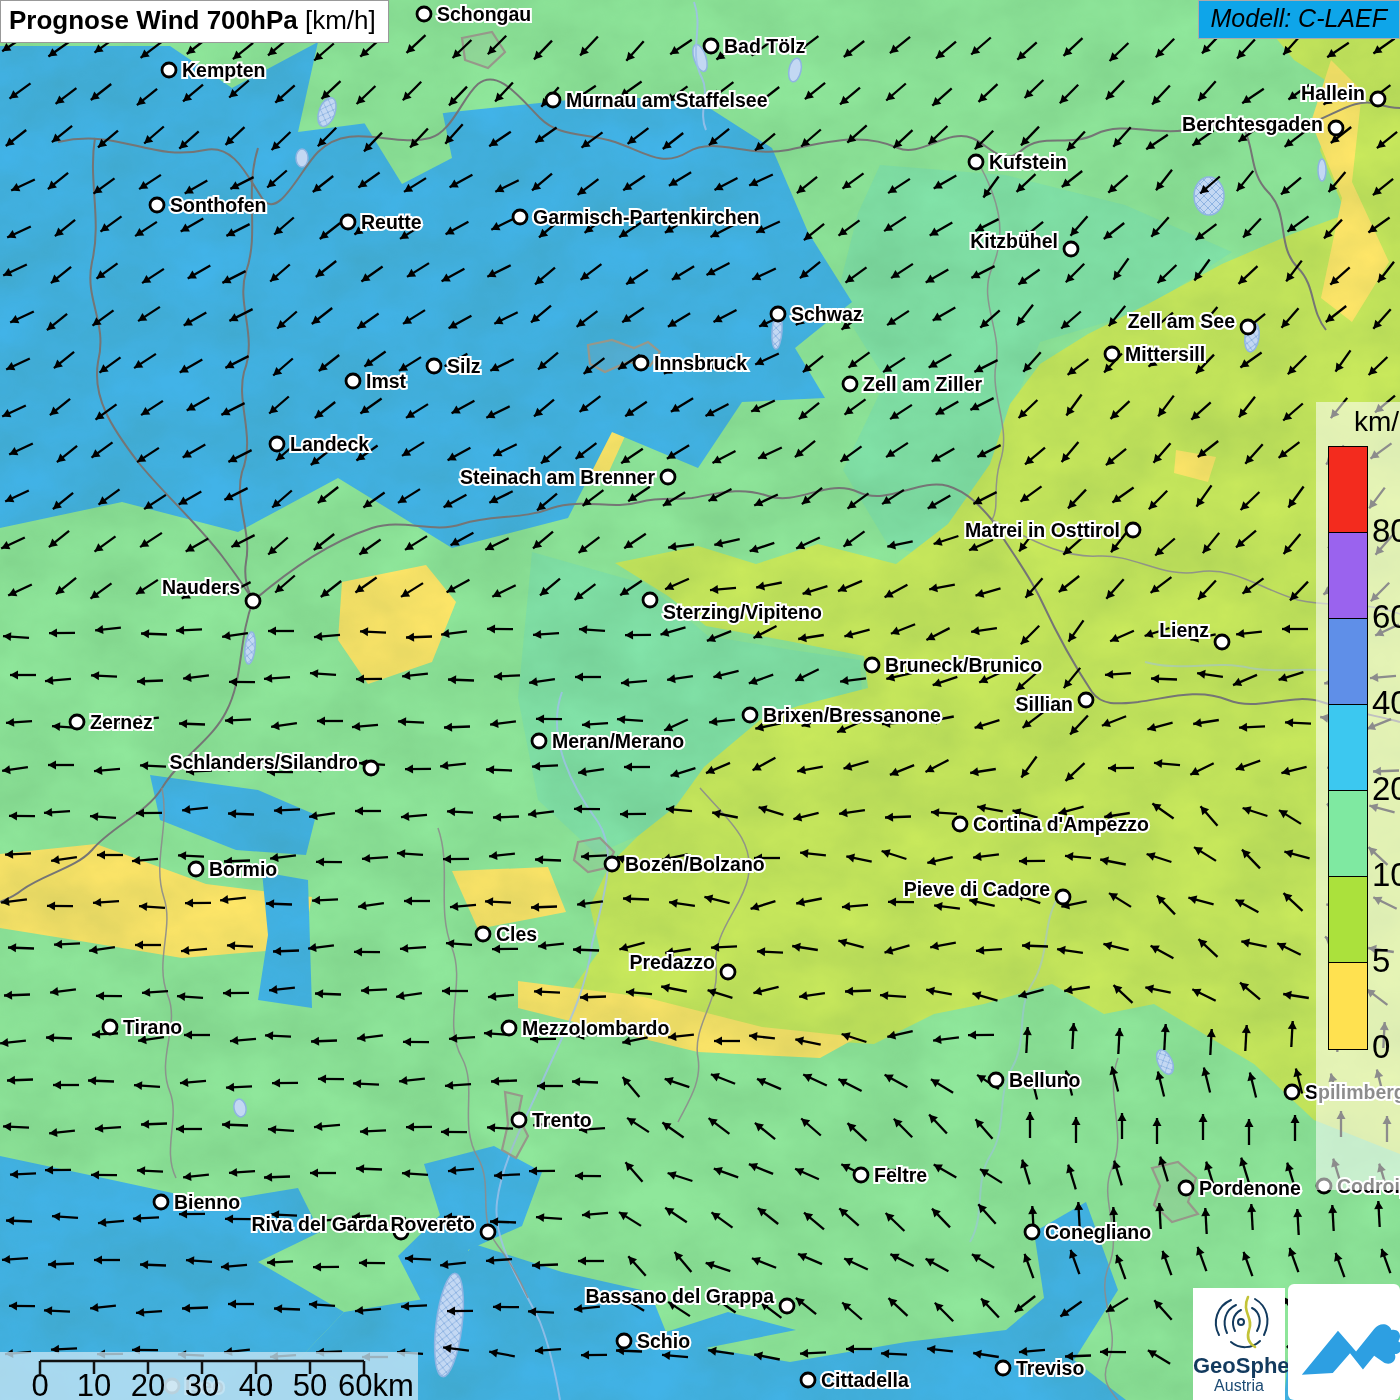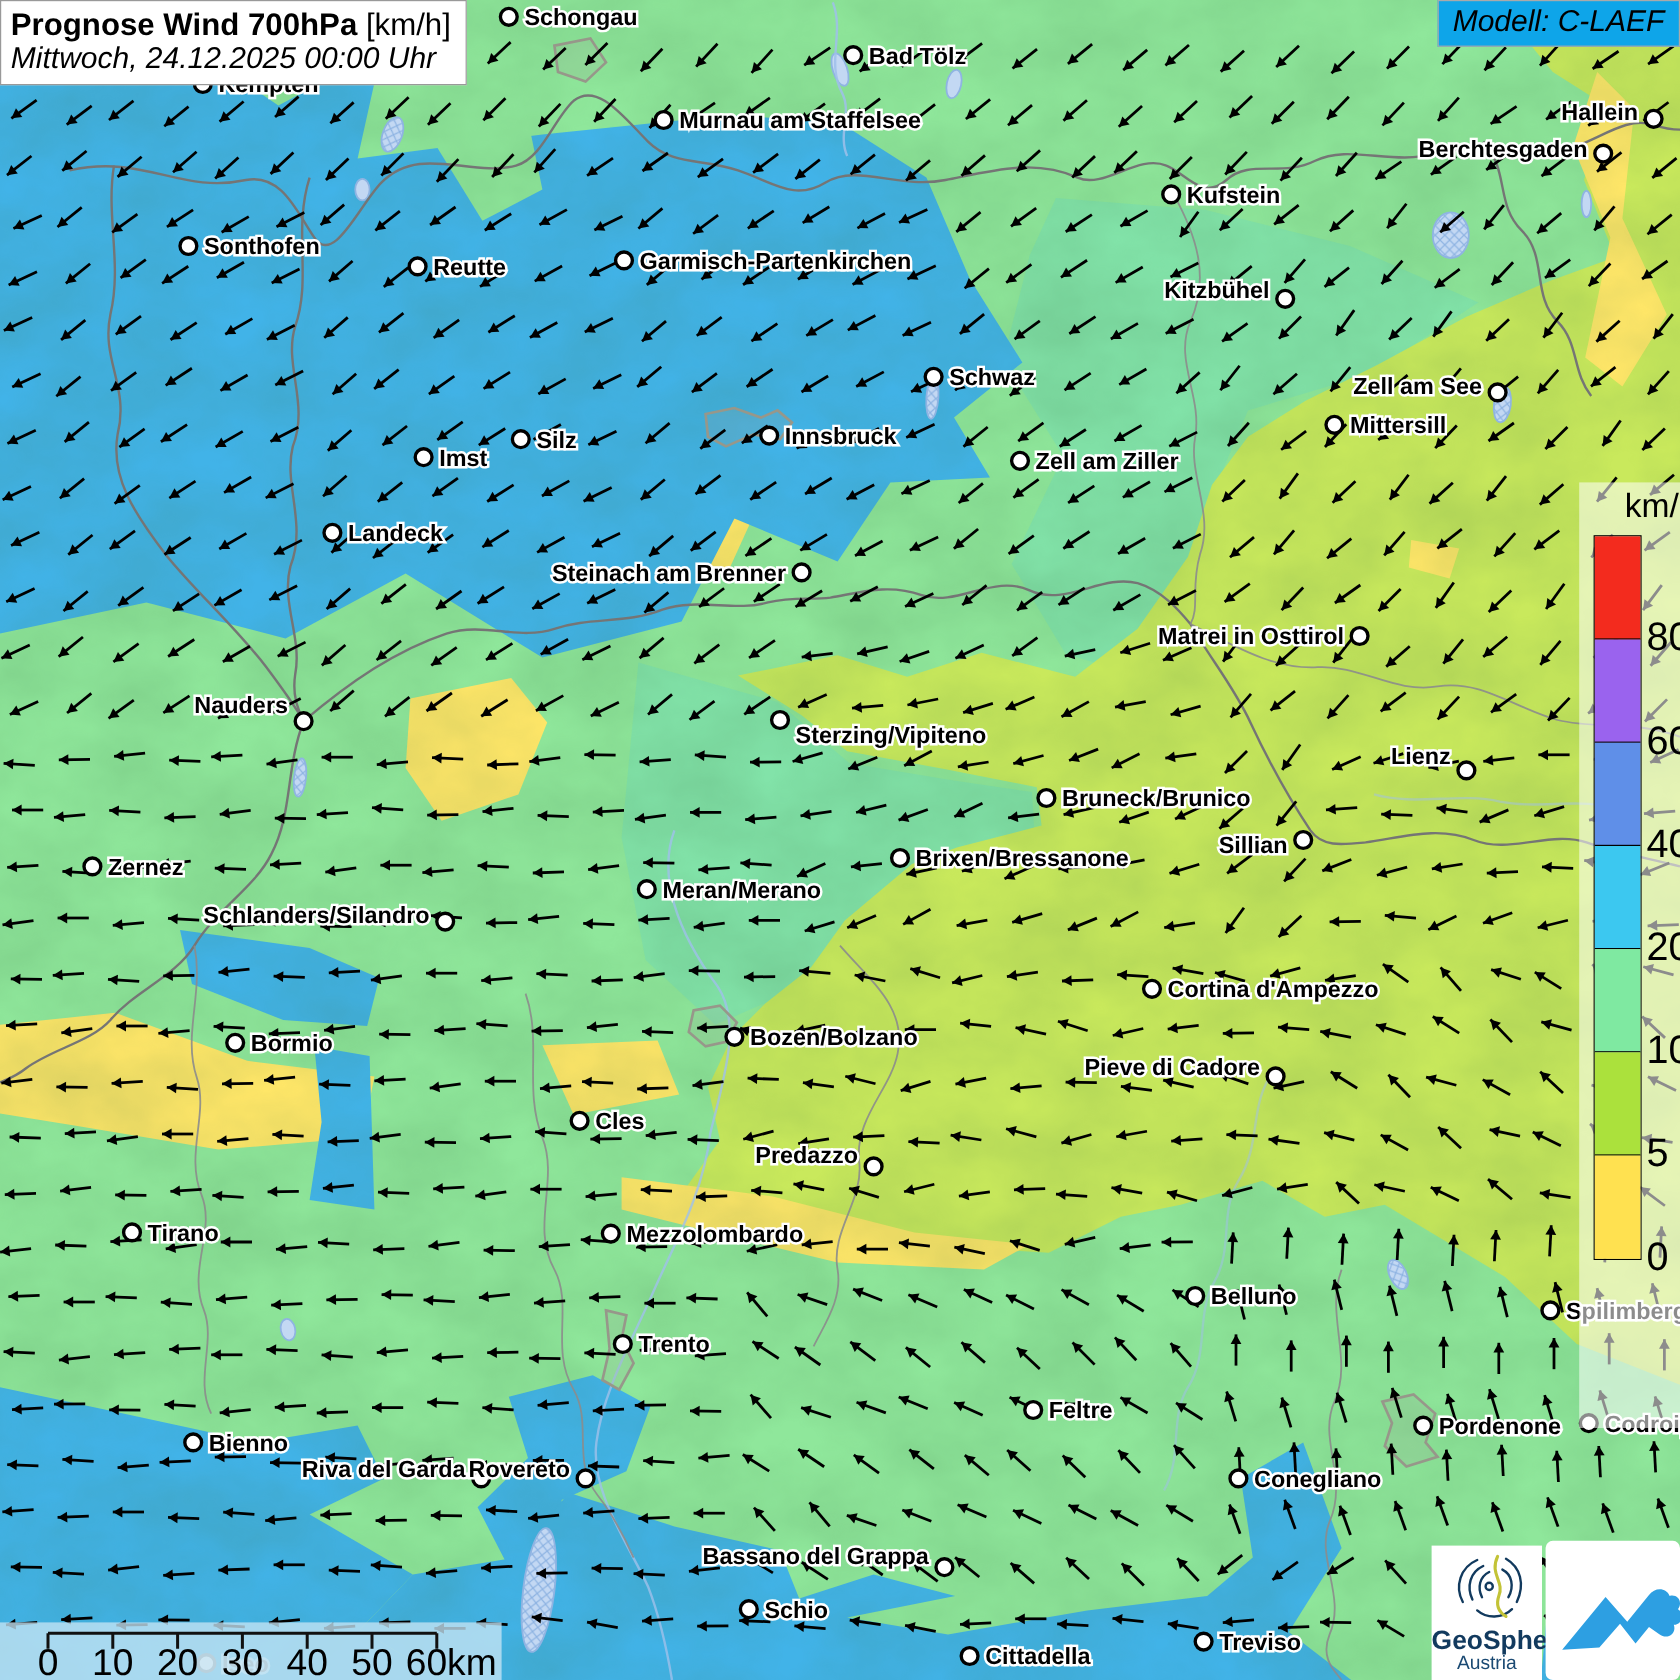--- a/index.html
+++ b/index.html
@@ -2167,21 +2167,20 @@
         <text x="256" y="44" text-anchor="middle" font-family="&quot;Liberation Sans&quot;,sans-serif" font-size="31" fill="#000">40</text>
         <path d="M310,9 V22" stroke="#111" stroke-width="2.5"></path>
         <text x="310" y="44" text-anchor="middle" font-family="&quot;Liberation Sans&quot;,sans-serif" font-size="31" fill="#000">50</text>
         <path d="M364,9 V22" stroke="#111" stroke-width="2.5"></path>
         <text x="376" y="44" text-anchor="middle" font-family="&quot;Liberation Sans&quot;,sans-serif" font-size="31" fill="#000">60km</text>
       </svg>
   </div>
 
   <div id="titlebox" class="overlay">
     <div class="t1"><span class="b">Prognose Wind 700hPa</span><span> [km/h]</span></div>
-    <div class="t2">Mittwoch, 24.12.2025 00:00 Uhr</div>
   </div>
 
   <div id="modelbox" class="overlay">Modell: C-LAEF</div>
 
   <div id="logo-geo" class="overlay">
     <svg width="64" height="58" viewBox="0 0 64 58">
       <g stroke="#123a5e" stroke-width="2" fill="none" stroke-linecap="round">
         <path d="M24,8 C10,14 5,30 12,43"></path>
         <path d="M29,13 C18,18 15,30 20,41"></path>
         <path d="M34,18 C26,22 24,31 28,39"></path>

